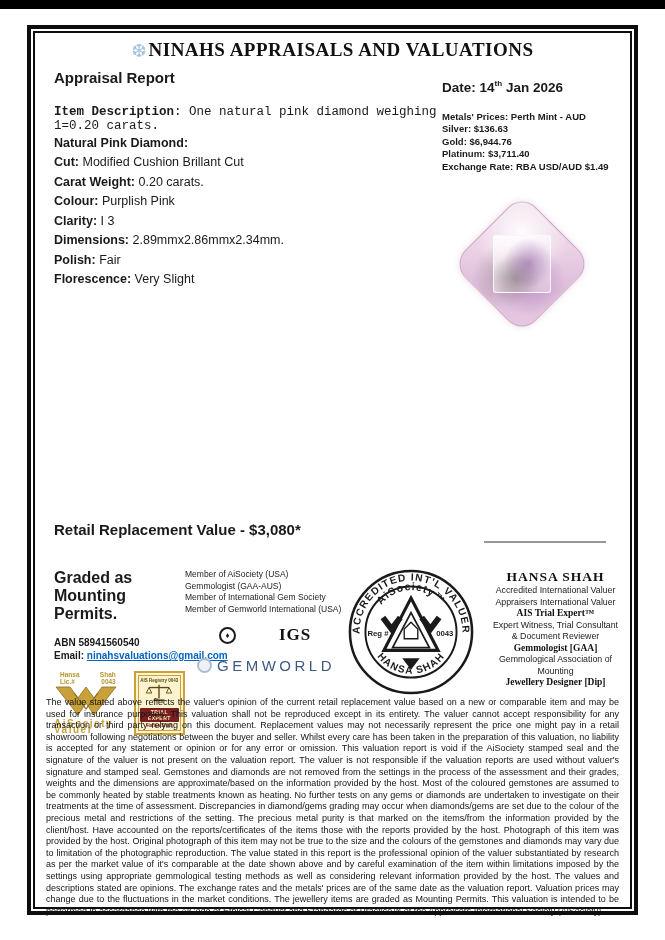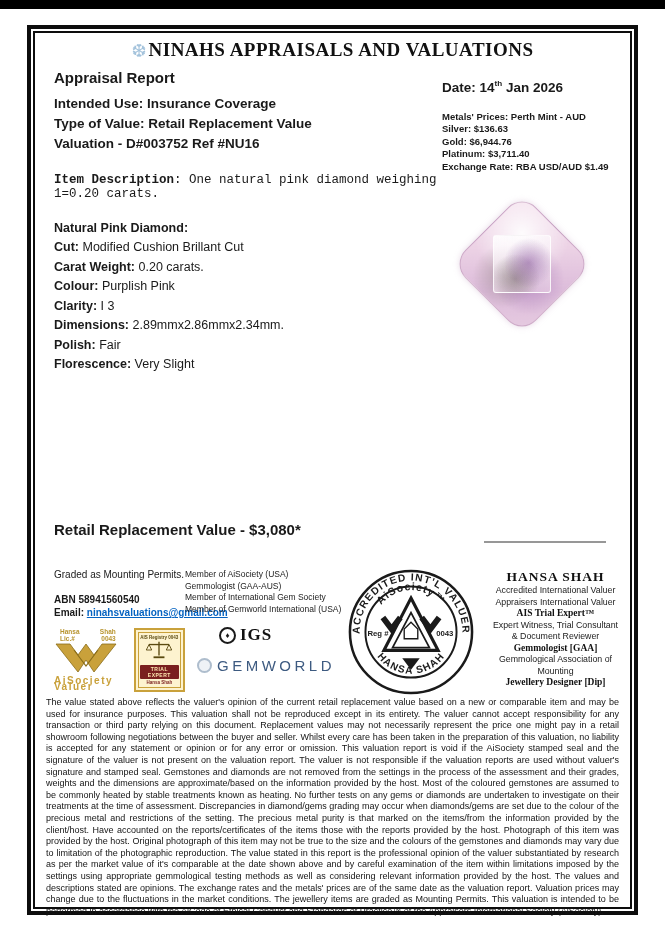--- a/index.html
+++ b/index.html
@@ -25,21 +25,21 @@
 
   
   .row-main { display: flex; height: 452px; }
   .col-left { flex: 1; padding-left: 9px; }
   .col-right { width: 178px; padding-top: 10px; }
 
   .report-title { font-size: 15px; font-weight: bold; margin-bottom: 8px; }
   .info-line { font-size: 13.5px; font-weight: bold; line-height: 20px; }
   .item-desc { font-size: 12.5px; margin-top: 19px; font-family: Liberation Mono, monospace; }
   .item-desc b { font-weight: bold; }
-  .diamond-block { margin-top: 17px; }
+  .diamond-block { }
   .diamond-heading { font-size: 12.5px; font-weight: bold; line-height: 20px; }
   .spec-line { font-size: 12.5px; line-height: 19.5px; }
   .spec-line b { font-weight: bold; }
 
   .date-line { font-size: 13.5px; font-weight: bold; }
   .date-line sup { font-size: 60%; vertical-align: super; }
   .metals { margin-top: 16px; }
   .metal-line { font-size: 9.5px; font-weight: bold; line-height: 12.5px; }
 
   
@@ -70,39 +70,39 @@
   .value-text { font-size: 15px; font-weight: bold; padding-left: 9px; }
   .sig-line { width: 122px; border-top: 2px solid #979797; margin-top: 20px; margin-right: 14px; }
 
   
   .footer-row { display: flex; height: 120px; margin-top: 14px; }
   .f-col1 { width: 140px; padding-left: 9px; }
   .f-col2 { width: 160px; }
   .f-col3 { width: 132px; display: flex; justify-content: center; }
   .f-col4 { flex: 1; padding-left: 14px; }
 
-  .graded-note { font-size: 10px; font-weight: normal; }
+  .graded-note { font-size: 16px; font-weight: bold; }
   .abn-line { font-size: 10px; font-weight: bold; margin-top: 14px; }
   .email-line { font-size: 10px; font-weight: bold; margin-top: 2px; white-space: nowrap; }
   .email-link { color: #0563c1; text-decoration: underline; font-weight: bold; }
   .member-line { font-size: 8.5px; line-height: 11.5px; color: #222; }
 
   .logo-row { display: flex; gap: 12px; margin-top: 10px; align-items: flex-start; }
   .logo-valuer { width: 72px; }
   .lv-tiny { display: flex; justify-content: space-between; padding: 0 6px; font-size: 6.5px; font-weight: bold; color: #b8942f; line-height: 7px; }
   .lv-text { font-size: 10px; font-weight: bold; color: #c9a13b; letter-spacing: 1.5px; line-height: 10px; margin-top: -4px; }
   .logo-trial { width: 54px; border: 2px solid #c9a13b; background: #fdf3cf; padding: 2px; }
   .lt-inner { border: 1px solid #c9a13b; padding: 2px 1px; text-align: center; }
   .lt-reg { font-size: 4.5px; font-weight: bold; color: #5a4a10; line-height: 5px; }
   .lt-banner { background: #7a1f1f; color: #ffe9b0; font-size: 5px; font-weight: bold; letter-spacing: .5px; padding: 1px 0; margin-top: 1px; border-radius: 1px; }
   .lt-name { font-size: 4.5px; font-weight: bold; color: #7a1f1f; margin-top: 1px; }
 
   .logo-igs { display: flex; align-items: center; gap: 4px; margin: 10px 0 0 34px; }
   .igs-circle { width: 17px; height: 17px; border-radius: 50%; border: 2px solid #1a1a1a; display: flex; align-items: center; justify-content: center; font-size: 8px; }
-  .igs-text { font-family: "Liberation Serif", serif; font-weight: bold; font-size: 17px; color: #111; letter-spacing: 1px; }
+  .igs-text { font-family: "Liberation Serif", serif; font-weight: bold; font-size: 17px; color: #111; letter-spacing: 1px; margin-left: 39px; }
   .logo-gemworld { display: flex; align-items: center; gap: 5px; margin: 12px 0 0 12px; }
   .gw-circle { width: 15px; height: 15px; border-radius: 50%; border: 2px solid #aebdcd; background: #eef2f6; }
   .gw-text { font-size: 15px; font-weight: normal; color: #3d5a80; letter-spacing: 3.5px; }
 
   .stamp-svg { width: 126px; height: 126px; }
   .st-arc { font-family: "Liberation Sans", sans-serif; font-weight: bold; letter-spacing: 1.2px; fill: #1a1a1a; }
   .st-soc { font-family: "Liberation Sans", sans-serif; font-weight: bold; letter-spacing: 1px; fill: #1a1a1a; }
   .st-reg { font-family: "Liberation Sans", sans-serif; font-weight: bold; fill: #1a1a1a; }
 
   .valuer-block { text-align: center; }
@@ -128,25 +128,20 @@
         <div class="content">
 
           <div class="doc-header">
             <span class="brand-icon">❆</span><h1 class="doc-title">NINAHS APPRAISALS AND VALUATIONS</h1>
           </div>
 
           <div class="row-main">
             <div class="col-left">
               <div class="report-title">Appraisal Report</div>
 
-              <div>
-                <div class="info-line">Intended Use: Insurance Coverage</div>
-                <div class="info-line">Type of Value: Retail Replacement Value</div>
-                <div class="info-line">Valuation - D#003752 Ref #NU16</div>
-              </div>
 
               <div class="item-desc">
                 <b>Item Description</b><span>: One natural pink diamond weighing 1=0.20 carats.</span>
               </div>
 
               <div class="diamond-block">
                 <div class="diamond-heading">Natural Pink Diamond:</div>
                 <div class="spec-line"><b>Cut:</b> <span>Modified Cushion Brillant Cut</span></div>
                 <div class="spec-line"><b>Carat Weight:</b> <span>0.20 carats.</span></div>
                 <div class="spec-line"><b>Colour:</b> <span>Purplish Pink</span></div>

